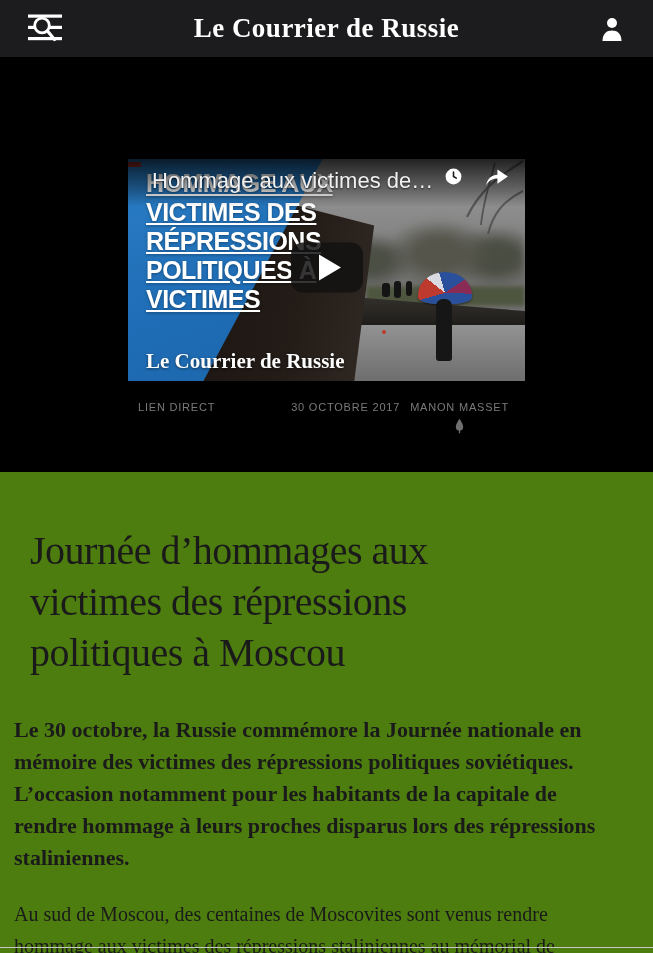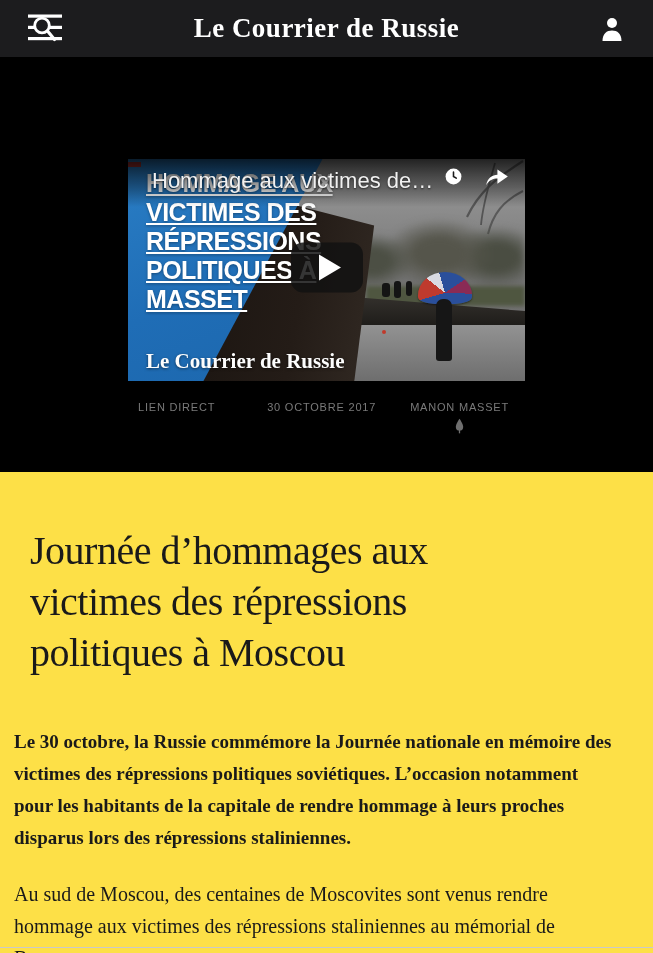--- a/index.html
+++ b/index.html
@@ -1,16 +1,16 @@
 <!DOCTYPE html>
 <html><head>
 <meta charset="utf-8">
 <style>
   html,body{margin:0;padding:0;background:#fff;}
-  .page{position:relative;width:653px;height:953px;overflow:hidden;background:#fde047;
+  .page{position:relative;width:653px;height:953px;overflow:hidden;background:#4d7c0f;
         font-family:"Liberation Sans",sans-serif;}
 
   
   .site-header{position:relative;height:57px;background:#1c1c1e;display:flex;align-items:center;}
   .menu-search{position:absolute;left:27px;top:12px;width:36px;height:32px;cursor:pointer;}
   .site-title{position:absolute;left:50%;top:50%;transform:translate(-50%,-52%);margin:0;
               font-family:"Liberation Serif",serif;font-weight:700;font-size:27px;color:#fff;
               letter-spacing:.5px;white-space:nowrap;}
   .user-btn{position:absolute;right:28px;top:15px;width:26px;height:26px;overflow:hidden;cursor:pointer;}
 
@@ -65,30 +65,30 @@
   .play-tri{width:0;height:0;border-left:22px solid #fff;border-top:13px solid transparent;
             border-bottom:13px solid transparent;margin-left:6px;}
   .watermark{position:absolute;left:18px;bottom:7px;font-family:"Liberation Serif",serif;
              font-weight:700;font-size:21px;color:#fdfdfd;text-shadow:0 1px 3px rgba(0,0,0,.55);}
 
   
   .meta{width:397px;margin:20px auto 0;position:relative;top:102px;display:flex;
         justify-content:space-between;align-items:flex-start;
         font-size:11px;letter-spacing:.8px;color:#7a7a7a;}
   .meta-category{padding-left:10px;cursor:pointer;}
-  .meta-right{display:flex;gap:34px;padding-right:16px;}
+  .meta-right{display:flex;gap:10px;padding-right:16px;}
   .meta-author-block{display:flex;flex-direction:column;align-items:center;gap:5px;}
   .pen-icon{width:11px;height:16px;}
 
   
   .article{padding:38px 30px 0 14px;color:#1a1a1a;}
   .headline{margin:16px;font-family:"Liberation Serif",serif;font-weight:400;font-size:40px;
             line-height:1.27;letter-spacing:-.5px;color:#1a1a1a;}
   .headline span{display:block;}
-  .lead{margin:48px 0 0;font-family:"Liberation Serif",serif;font-weight:700;font-size:19px;
+  .lead{margin:36px 0 0;font-family:"Liberation Serif",serif;font-weight:700;font-size:22px;
         line-height:32px;max-width:600px;color:#1a1a1a;}
   .bodytext{margin:24px 0 0;font-family:"Liberation Serif",serif;font-weight:400;font-size:20px;
             line-height:32px;max-width:610px;color:#1a1a1a;}
 
   .divider{position:absolute;left:0;right:0;bottom:5px;border-top:1px solid #c9c9c9;}
 </style>
 </head>
 <body>
 
 <div class="page">
@@ -135,21 +135,21 @@
       </div>
 
       <div class="blue-panel"></div>
       <div class="red-sliver"></div>
 
       <div class="thumb-heading">
         <span>HOMMAGE AUX</span>
         <span>VICTIMES DES</span>
         <span>RÉPRESSIONS</span>
         <span>POLITIQUES À</span>
-        <span>MASSET</span>
+        <span>VICTIMES</span>
       </div>
 
       <div class="topbar">
         <div class="yt-title">Hommage aux victimes de…</div>
         <div class="yt-clock">
           <svg viewBox="0 0 24 24" width="19" height="19">
             <circle cx="12" cy="12" r="10" fill="#fff"></circle>
             <path d="M12 6.5 V12 L15.5 14" stroke="#1a1a1a" stroke-width="2" fill="none" stroke-linecap="round"></path>
           </svg>
         </div>

